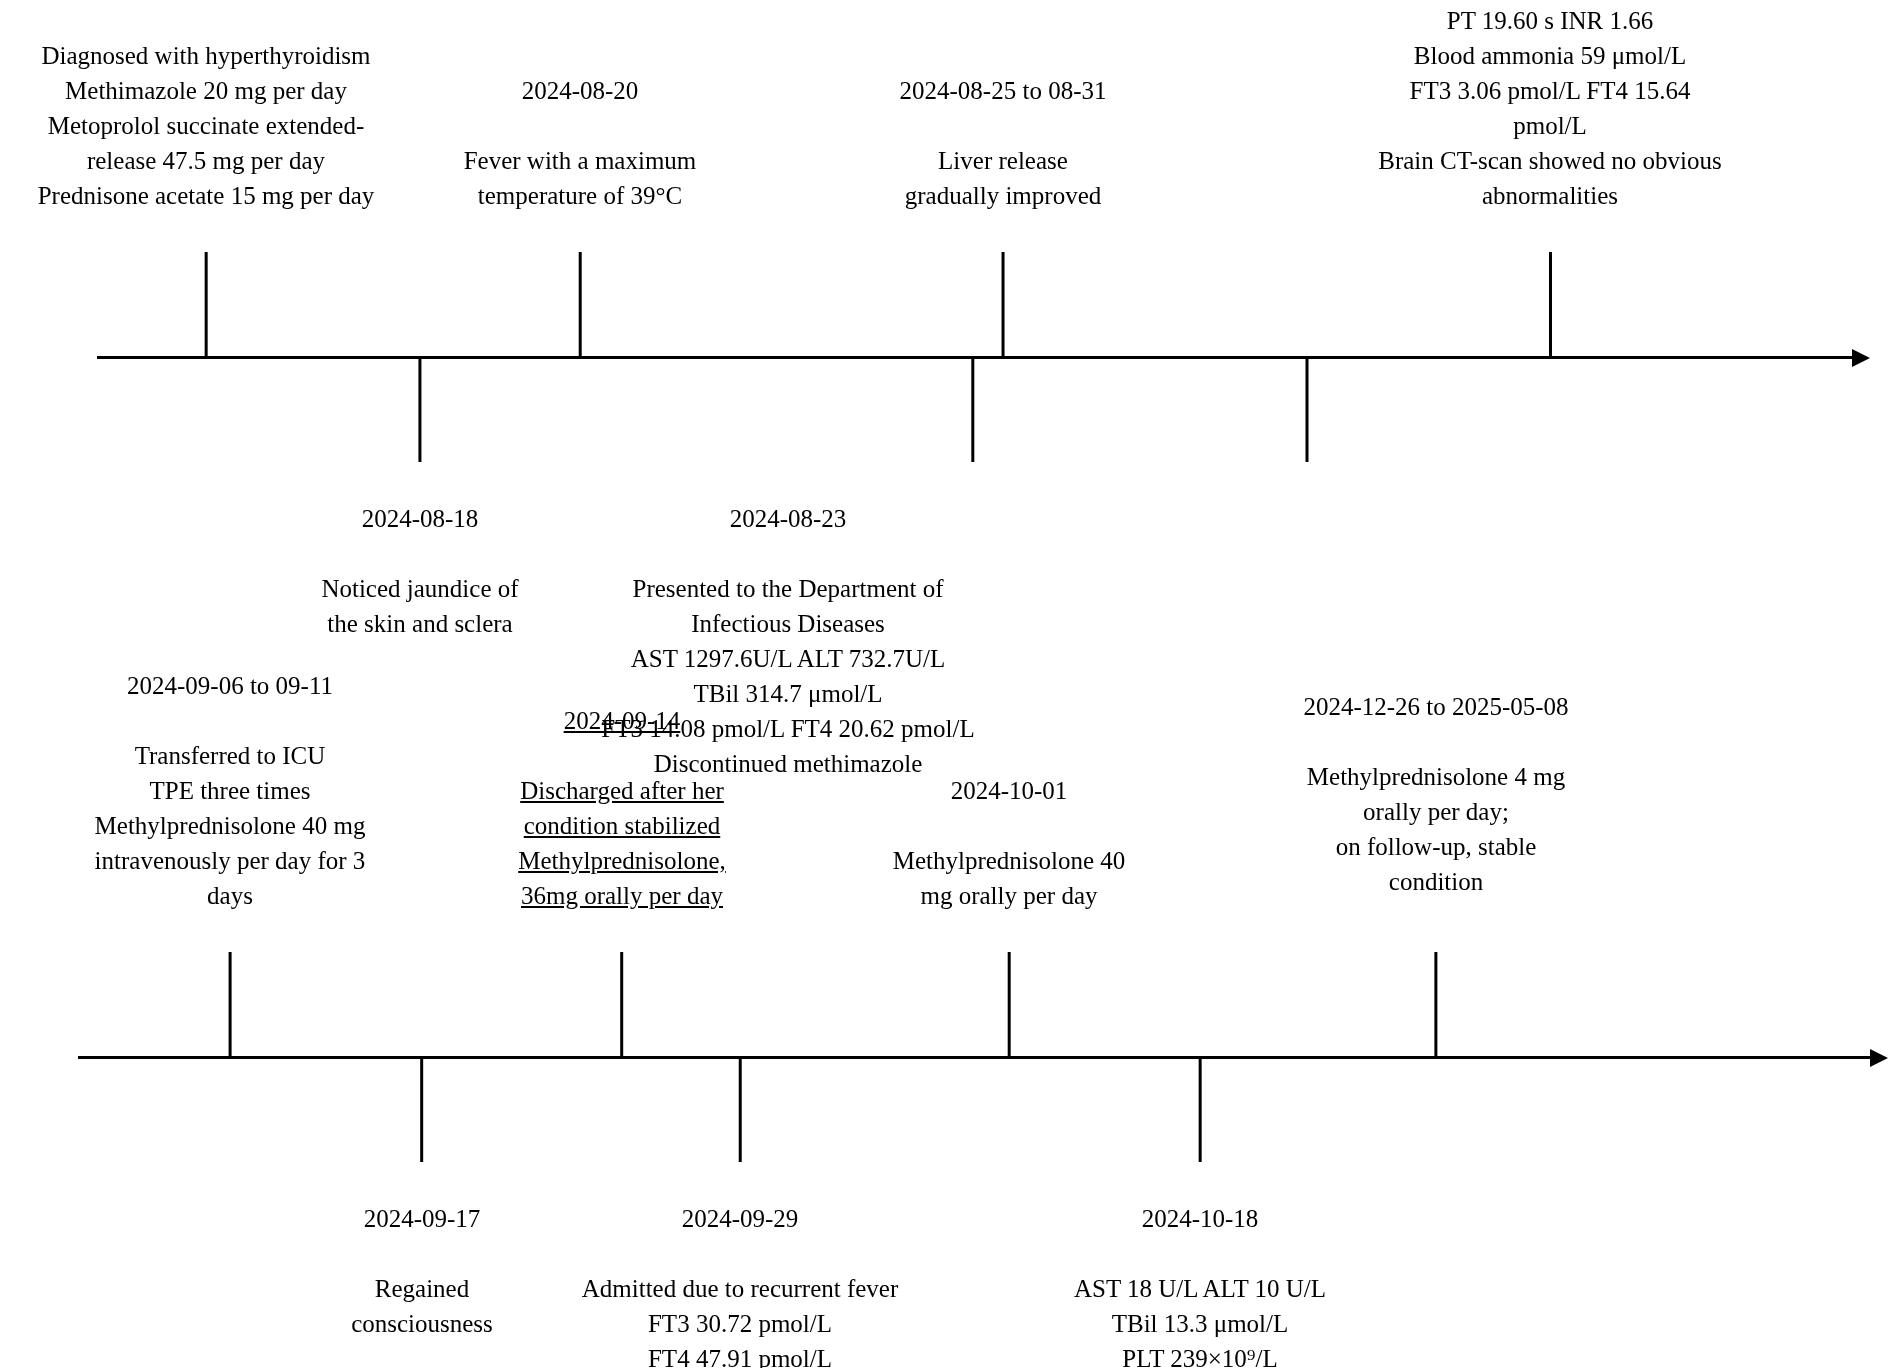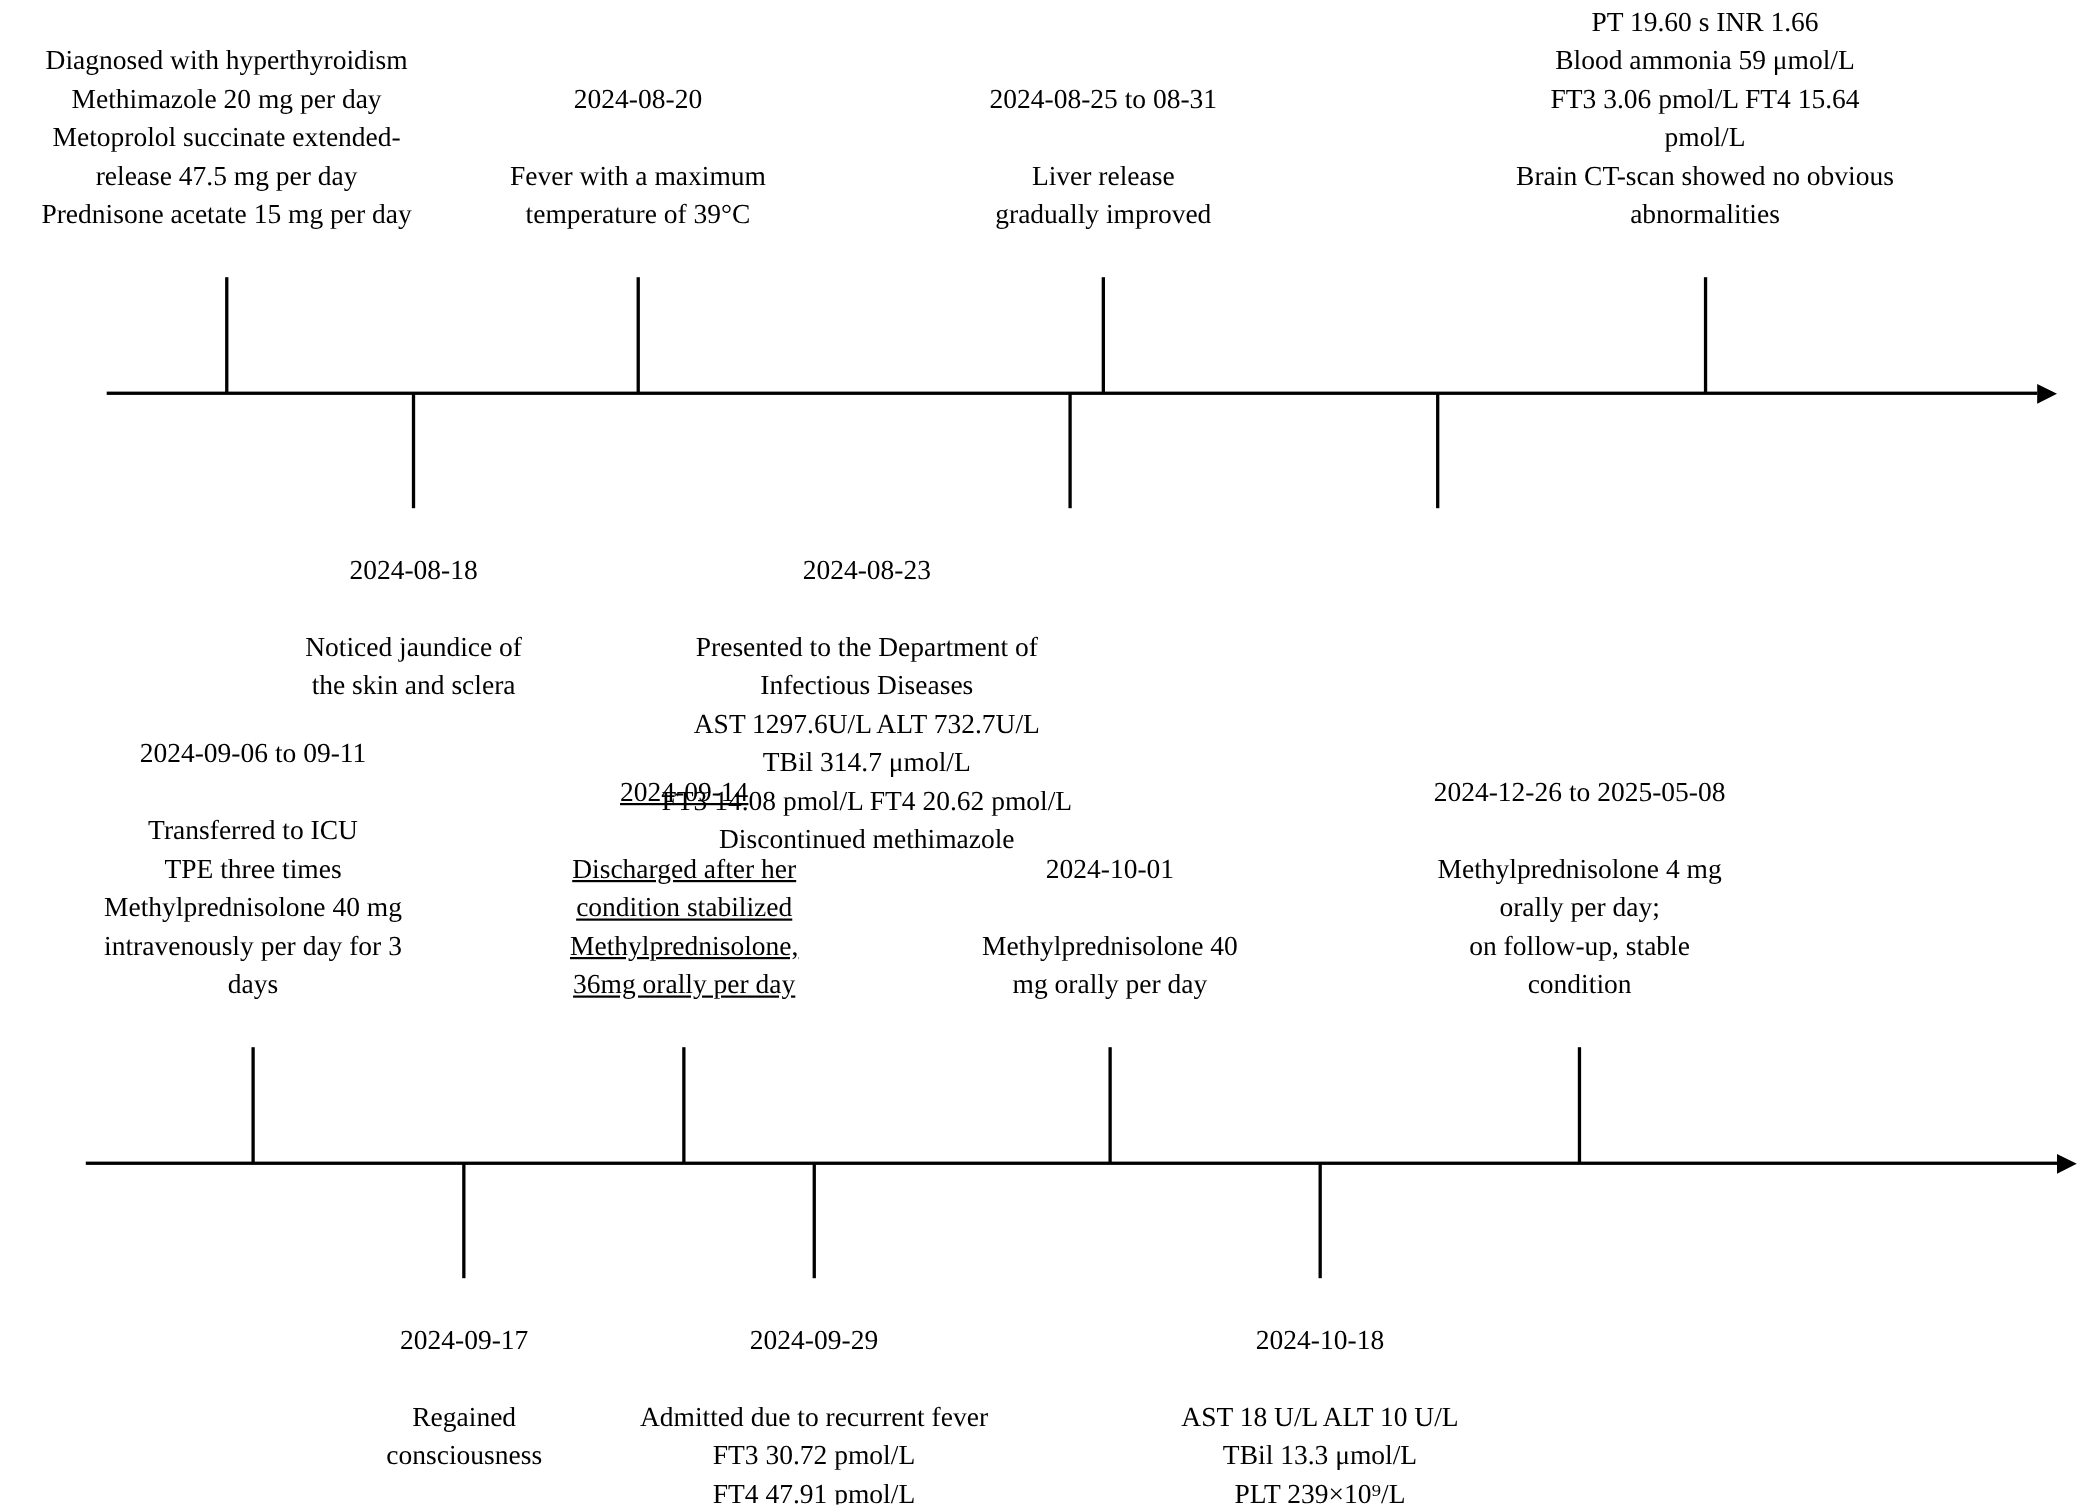--- a/index.html
+++ b/index.html
@@ -101,21 +101,21 @@
       <div class="event-details">Lost consciousness suddenly
 PT 19.60 s INR 1.66
 Blood ammonia 59 μmol/L
 FT3 3.06 pmol/L FT4 15.64 pmol/L
 Brain CT-scan showed no obvious
 abnormalities</div>
     </div>
     <div class="tick"></div>
   </div>
 
-  <div class="event below t1" style="left:376px;align-items:center;">
+  <div class="event below t1" style="left:420px;align-items:center;">
     <div class="tick"></div>
     <div class="event-text">
       <div class="event-date">2024-08-18</div>
       <div class="event-details">Noticed jaundice of
 the skin and sclera</div>
     </div>
   </div>
 
   <div class="event below t1" style="left:788px;align-items:flex-end;">
     <div class="tick"></div>
@@ -162,21 +162,21 @@
 
   <div class="event above t2" style="left:1009px;">
     <div class="event-text">
       <div class="event-date">2024-10-01</div>
       <div class="event-details">Methylprednisolone 40
 mg orally per day</div>
     </div>
     <div class="tick"></div>
   </div>
 
-  <div class="event above t2" style="left:1436px;">
+  <div class="event above t2" style="left:1436px;gap:14px;">
     <div class="event-text">
       <div class="event-date">2024-12-26 to 2025-05-08</div>
       <div class="event-details">Methylprednisolone 4 mg
 orally per day;
 on follow-up, stable
 condition</div>
     </div>
     <div class="tick"></div>
   </div>
 

